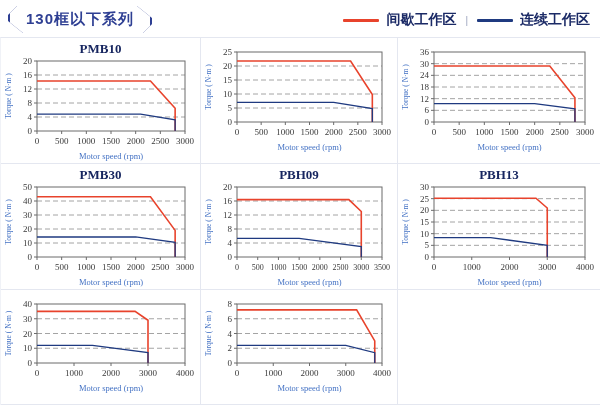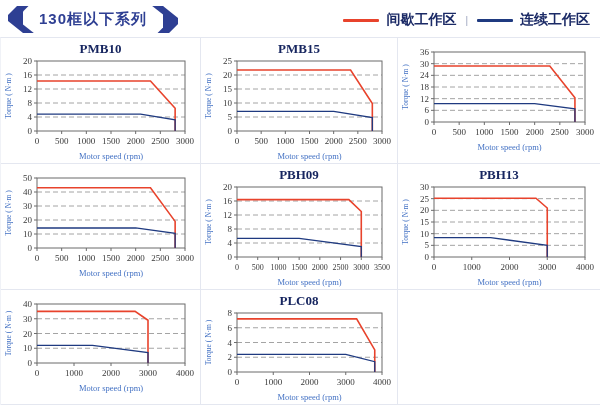--- a/index.html
+++ b/index.html
@@ -10,21 +10,21 @@
   
   .topbar { position:absolute; top:0; left:0; width:600px; height:37px; }
   .tag-outer {
     position:absolute; top:6px; left:8px; height:27px; background:#2e3f93;
     clip-path: polygon(0 9px, 9px 0, calc(100% - 15px) 0, 100% 12px,
                        100% calc(100% - 9px), calc(100% - 9px) 100%,
                        15px 100%, 0 calc(100% - 12px));
     display:flex; align-items:center;
   }
   .tag-inner {
-    background:#ffffff; margin:15px; height:32px; padding:0 16px;
+    background:#ffffff; margin:2px; height:32px; padding:0 16px;
     clip-path: polygon(0 8px, 8px 0, calc(100% - 14px) 0, 100% 11px,
                        100% calc(100% - 8px), calc(100% - 8px) 100%,
                        14px 100%, 0 calc(100% - 11px));
     display:flex; align-items:center;
   }
   .tag-text { color:#2e3f93; font-size:15px; font-weight:bold; letter-spacing:1px; }
   .legend {
     position:absolute; top:11px; right:10px; display:flex; align-items:center; gap:7px;
   }
   .legend-line { display:inline-block; width:36px; height:3px; border-radius:1px; }
@@ -103,21 +103,20 @@
         <text x="134.66666666666666" y="88" font-size="9" fill="#3a3a3a" text-anchor="middle" font-family="&quot;Liberation Serif&quot;, serif" font-weight="normal">2000</text>
         <line x1="159.33333333333334" y1="75" x2="159.33333333333334" y2="78" stroke="#6b6b6b" stroke-width="1"></line>
         <text x="159.33333333333334" y="88" font-size="9" fill="#3a3a3a" text-anchor="middle" font-family="&quot;Liberation Serif&quot;, serif" font-weight="normal">2500</text>
         <line x1="184" y1="75" x2="184" y2="78" stroke="#6b6b6b" stroke-width="1"></line>
         <text x="184" y="88" font-size="9" fill="#3a3a3a" text-anchor="middle" font-family="&quot;Liberation Serif&quot;, serif" font-weight="normal">3000</text>
         <text x="110" y="103" font-size="8.5" fill="#4472c4" text-anchor="middle" font-family="&quot;Liberation Serif&quot;, serif" font-weight="normal">Motor speed (rpm)</text>
         <text x="10" y="40" font-size="7.5" fill="#4472c4" text-anchor="middle" font-family="&quot;Liberation Serif&quot;, serif" font-weight="normal" transform="rotate(-90 10 40)">Torque ( N·m )</text>
       </svg>
   </div>
   <div class="cell">
-    <div class="chart-title">PMB15</div>
     <svg class="chart-svg" viewBox="0 0 196 107">
         <line x1="36" y1="61" x2="181" y2="61" stroke="#9a9a9a" stroke-width="0.9" stroke-dasharray="5,3"></line>
         <line x1="36" y1="47" x2="181" y2="47" stroke="#9a9a9a" stroke-width="0.9" stroke-dasharray="5,3"></line>
         <line x1="36" y1="33" x2="181" y2="33" stroke="#9a9a9a" stroke-width="0.9" stroke-dasharray="5,3"></line>
         <line x1="36" y1="19" x2="181" y2="19" stroke="#9a9a9a" stroke-width="0.9" stroke-dasharray="5,3"></line>
         <rect x="36" y="5" width="145" height="70" fill="none" stroke="#6b6b6b" stroke-width="1"></rect>
         <polyline points="36,13.96 149.58333333333331,13.96 171.33333333333334,47.56 171.33333333333334,75" fill="none" stroke="#e8432c" stroke-width="1.6" stroke-linejoin="miter"></polyline>
         <polyline points="36,55.4 132.66666666666666,55.4 171.33333333333334,61.56 171.33333333333334,75" fill="none" stroke="#1f3a80" stroke-width="1.3" stroke-linejoin="miter"></polyline>
         <line x1="33" y1="75" x2="36" y2="75" stroke="#6b6b6b" stroke-width="1"></line>
         <text x="31" y="78" font-size="9" fill="#3a3a3a" text-anchor="end" font-family="&quot;Liberation Serif&quot;, serif" font-weight="normal">0</text>
@@ -185,20 +184,21 @@
         <text x="136.66666666666666" y="88" font-size="9" fill="#3a3a3a" text-anchor="middle" font-family="&quot;Liberation Serif&quot;, serif" font-weight="normal">2000</text>
         <line x1="161.83333333333334" y1="75" x2="161.83333333333334" y2="78" stroke="#6b6b6b" stroke-width="1"></line>
         <text x="161.83333333333334" y="88" font-size="9" fill="#3a3a3a" text-anchor="middle" font-family="&quot;Liberation Serif&quot;, serif" font-weight="normal">2500</text>
         <line x1="187" y1="75" x2="187" y2="78" stroke="#6b6b6b" stroke-width="1"></line>
         <text x="187" y="88" font-size="9" fill="#3a3a3a" text-anchor="middle" font-family="&quot;Liberation Serif&quot;, serif" font-weight="normal">3000</text>
         <text x="111.5" y="103" font-size="8.5" fill="#4472c4" text-anchor="middle" font-family="&quot;Liberation Serif&quot;, serif" font-weight="normal">Motor speed (rpm)</text>
         <text x="10" y="40" font-size="7.5" fill="#4472c4" text-anchor="middle" font-family="&quot;Liberation Serif&quot;, serif" font-weight="normal" transform="rotate(-90 10 40)">Torque ( N·m )</text>
       </svg>
   </div>
   <div class="cell">
+    <div class="chart-title">PMB30</div>
     <svg class="chart-svg" viewBox="0 0 199 107">
         <line x1="36" y1="61" x2="184" y2="61" stroke="#9a9a9a" stroke-width="0.9" stroke-dasharray="5,3"></line>
         <line x1="36" y1="47" x2="184" y2="47" stroke="#9a9a9a" stroke-width="0.9" stroke-dasharray="5,3"></line>
         <line x1="36" y1="33" x2="184" y2="33" stroke="#9a9a9a" stroke-width="0.9" stroke-dasharray="5,3"></line>
         <line x1="36" y1="19" x2="184" y2="19" stroke="#9a9a9a" stroke-width="0.9" stroke-dasharray="5,3"></line>
         <rect x="36" y="5" width="148" height="70" fill="none" stroke="#6b6b6b" stroke-width="1"></rect>
         <polyline points="36,14.800000000000004 149.46666666666667,14.800000000000004 174.13333333333333,48.4 174.13333333333333,75" fill="none" stroke="#e8432c" stroke-width="1.6" stroke-linejoin="miter"></polyline>
         <polyline points="36,54.98 134.66666666666666,54.98 174.13333333333333,60.3 174.13333333333333,75" fill="none" stroke="#1f3a80" stroke-width="1.3" stroke-linejoin="miter"></polyline>
         <line x1="33" y1="75" x2="36" y2="75" stroke="#6b6b6b" stroke-width="1"></line>
         <text x="31" y="78" font-size="9" fill="#3a3a3a" text-anchor="end" font-family="&quot;Liberation Serif&quot;, serif" font-weight="normal">0</text>
@@ -337,21 +337,20 @@
         <text x="110" y="77" font-size="9" fill="#3a3a3a" text-anchor="middle" font-family="&quot;Liberation Serif&quot;, serif" font-weight="normal">2000</text>
         <line x1="147" y1="64" x2="147" y2="67" stroke="#6b6b6b" stroke-width="1"></line>
         <text x="147" y="77" font-size="9" fill="#3a3a3a" text-anchor="middle" font-family="&quot;Liberation Serif&quot;, serif" font-weight="normal">3000</text>
         <line x1="184" y1="64" x2="184" y2="67" stroke="#6b6b6b" stroke-width="1"></line>
         <text x="184" y="77" font-size="9" fill="#3a3a3a" text-anchor="middle" font-family="&quot;Liberation Serif&quot;, serif" font-weight="normal">4000</text>
         <text x="110" y="92" font-size="8.5" fill="#4472c4" text-anchor="middle" font-family="&quot;Liberation Serif&quot;, serif" font-weight="normal">Motor speed (rpm)</text>
         <text x="10" y="34.5" font-size="7.5" fill="#4472c4" text-anchor="middle" font-family="&quot;Liberation Serif&quot;, serif" font-weight="normal" transform="rotate(-90 10 34.5)">Torque ( N·m )</text>
       </svg>
   </div>
   <div class="cell">
-    <div class="chart-title">PLC08</div>
     <svg class="chart-svg" viewBox="0 0 196 96">
         <line x1="36" y1="49.25" x2="181" y2="49.25" stroke="#9a9a9a" stroke-width="0.9" stroke-dasharray="5,3"></line>
         <line x1="36" y1="34.5" x2="181" y2="34.5" stroke="#9a9a9a" stroke-width="0.9" stroke-dasharray="5,3"></line>
         <line x1="36" y1="19.75" x2="181" y2="19.75" stroke="#9a9a9a" stroke-width="0.9" stroke-dasharray="5,3"></line>
         <rect x="36" y="5" width="145" height="59" fill="none" stroke="#6b6b6b" stroke-width="1"></rect>
         <polyline points="36,10.899999999999999 155.625,10.899999999999999 173.75,41.875 173.75,64" fill="none" stroke="#e8432c" stroke-width="1.6" stroke-linejoin="miter"></polyline>
         <polyline points="36,46.3 144.75,46.3 173.75,53.675 173.75,64" fill="none" stroke="#1f3a80" stroke-width="1.3" stroke-linejoin="miter"></polyline>
         <line x1="33" y1="64" x2="36" y2="64" stroke="#6b6b6b" stroke-width="1"></line>
         <text x="31" y="67" font-size="9" fill="#3a3a3a" text-anchor="end" font-family="&quot;Liberation Serif&quot;, serif" font-weight="normal">0</text>
         <line x1="33" y1="49.25" x2="36" y2="49.25" stroke="#6b6b6b" stroke-width="1"></line>

